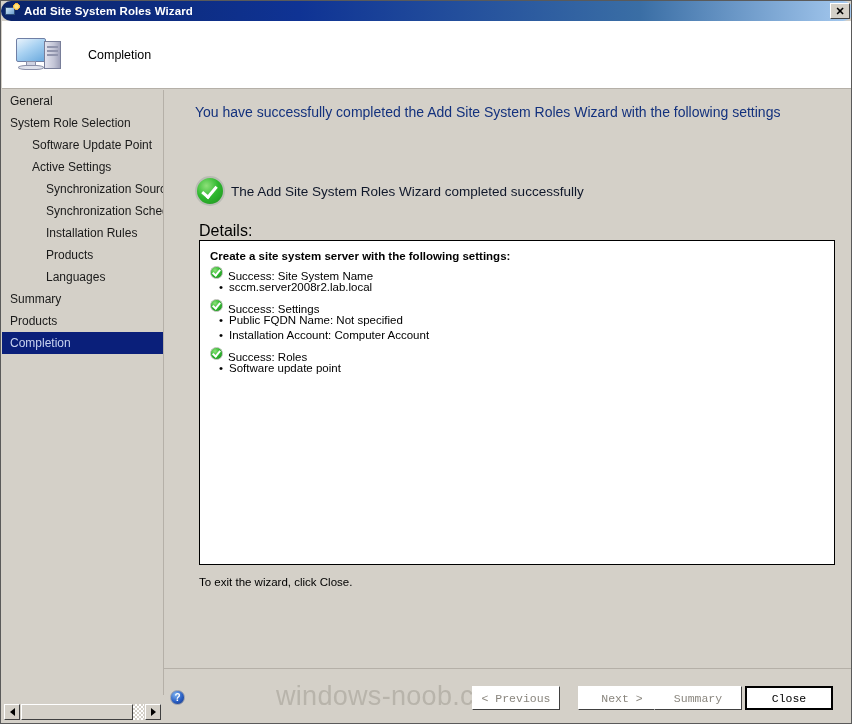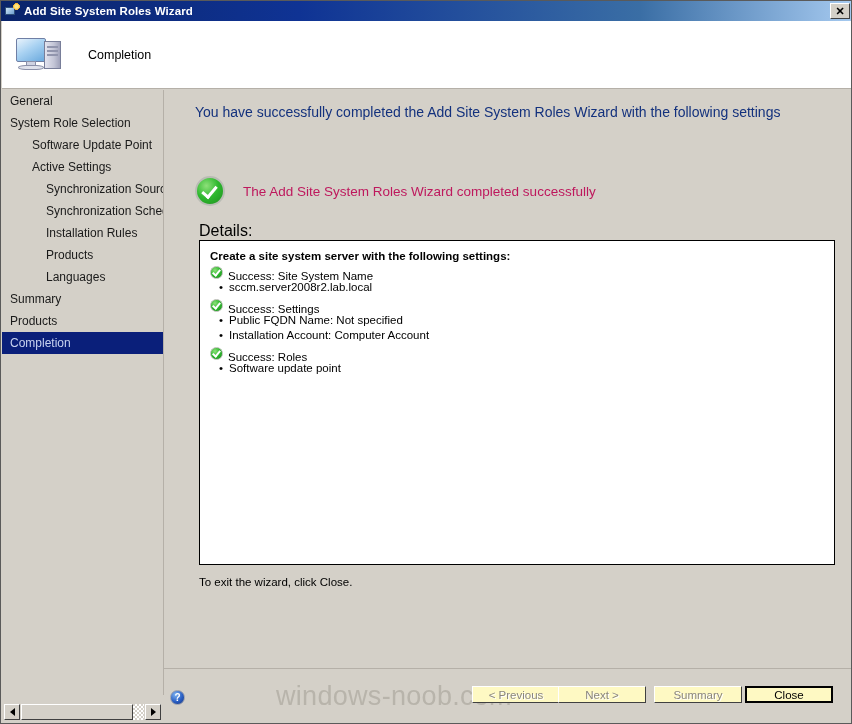--- a/index.html
+++ b/index.html
@@ -23,20 +23,21 @@
   
   .titlebar {
     position: absolute;
     left: 0; top: 0;
     width: 852px;
     height: 20px;
     background: linear-gradient(to right, #0a246a 0%, #0f3394 35%, #3a6ea5 75%, #a6caf0 100%);
     display: flex;
     align-items: center;
     box-sizing: border-box;
+    border-radius: 10px;
   }
   .tb-icon {
     width: 16px; height: 16px;
     margin-left: 3px; margin-right: 4px;
     position: relative;
     flex: none;
   }
   .tb-icon .scr {
     position: absolute;
     left: 1px; top: 4px;
@@ -278,23 +279,23 @@
     width: 13px; height: 13px;
     border-width: 1px;
   }
   .check-badge.sm::after {
     left: 3px; top: 1px;
     width: 3px; height: 6px;
     border-right-width: 2px;
     border-bottom-width: 2px;
   }
   .result-text {
-    margin-left: 18px;
+    margin-left: 6px;
     font-size: 13.5px;
-    color: #be185d;
+    color: #0f172a;
   }
   .details-label {
     position: absolute;
     left: 25px; top: 132px;
     font-size: 16px;
     color: #000000;
   }
   .details-box {
     position: absolute;
     left: 25px; top: 150px;
@@ -371,42 +372,42 @@
     position: absolute;
     left: 112px; top: 12px;
     font-size: 27px;
     color: #b8b4ab;
     white-space: nowrap;
     letter-spacing: 0.3px;
   }
   .btn {
     position: absolute;
     top: 17px;
-    width: 88px; height: 17px;
-    background: #fef9c3;
+    width: 88px; height: 24px;
+    background: #ffffff;
     border-top: 1px solid #ffffff;
     border-left: 1px solid #ffffff;
     border-right: 1px solid #404040;
     border-bottom: 1px solid #404040;
     box-sizing: border-box;
-    font-family: Liberation Sans, sans-serif;
+    font-family: Liberation Mono, monospace;
     font-size: 11.5px;
     color: #000000;
     display: flex;
     align-items: center;
     justify-content: center;
     cursor: default;
   }
   .btn.disabled { color: #8a867e; text-shadow: 1px 1px 0 #ffffff; }
   .btn.default {
     border: 2px solid #000000;
     outline: none;
   }
   .btn-prev { left: 308px; }
-  .btn-next { left: 394px; }
+  .btn-next { left: 414px; }
   .btn-summary { left: 490px; }
   .btn-close { left: 581px; }
 </style>
 </head>
 <body>
 
 <div id="app">
 
   <div class="titlebar">
     <div class="tb-icon">

